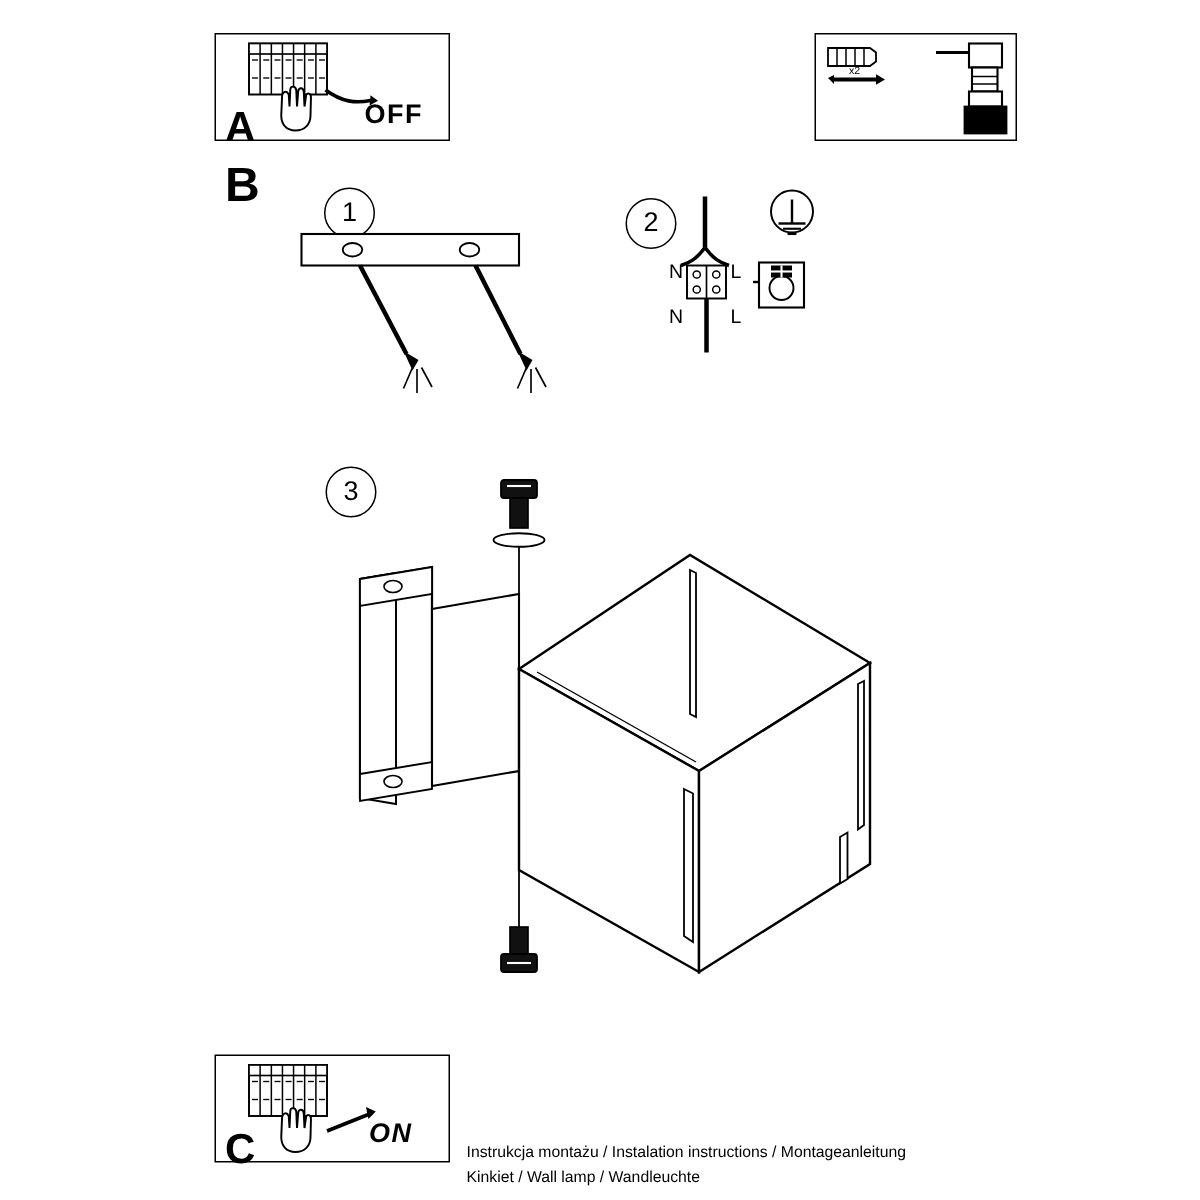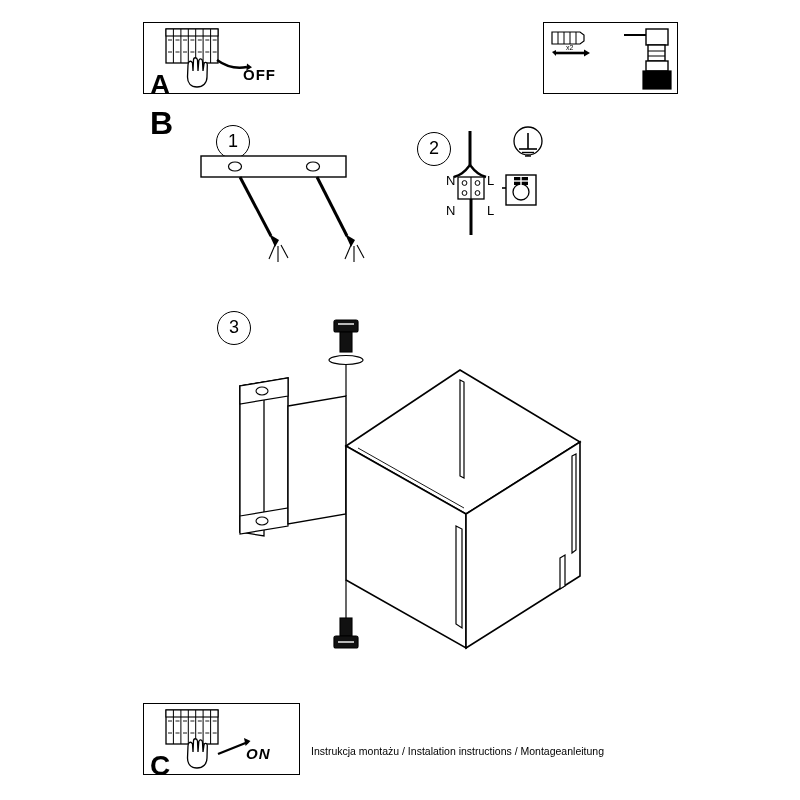--- a/index.html
+++ b/index.html
@@ -26,21 +26,21 @@
     background: #fff;
   }
   .step-label {
     position: absolute;
     font-size: 28px;
     font-weight: bold;
     letter-spacing: 0.5px;
   }
   .switch-word {
     position: absolute;
-    font-size: 15px;
+    font-size: 18px;
     font-weight: bold;
     letter-spacing: 1px;
   }
   .circ-num {
     position: absolute;
     width: 34px;
     height: 34px;
     border: 1.6px solid #000;
     border-radius: 50%;
     box-sizing: border-box;
@@ -51,20 +51,21 @@
   }
   .terminal-letter {
     position: absolute;
     font-size: 13px;
   }
   .footer-text {
     position: absolute;
     font-size: 10.5px;
     line-height: 17px;
     white-space: nowrap;
+    margin-top: 17px;
   }
   .tiny-label {
     position: absolute;
     font-size: 7px;
   }
   svg { display: block; overflow: visible; }
 </style>
 </head>
 <body>
 
@@ -311,14 +312,15 @@
       </g>
       <path d="M26 38 C26 34 29 33 30.5 36 L31 44 L31.5 33 C31.5 30 35 30 35.5 33 L36 44 L36.8 34
                C37 31 40.3 31.3 40.5 34.2 L41 44 L42 37 C42.3 34.5 45.5 35 45.3 38
                L45 50 C45 56 41 60 35 60 C29 60 25.5 56 25.5 50 Z" fill="#fff" stroke="#000" stroke-width="1.3"></path>
       <path d="M56 46 C66 42 76 38 86 34" fill="none" stroke="#000" stroke-width="2.4"></path>
       <path d="M82 30 L88.5 33 L83.6 38 Z" fill="#000"></path>
     </svg>
   </div>
 
   <div class="footer-text" style="left:311px; top:743px;">Instrukcja montażu / Instalation instructions / Montageanleitung</div>
+  <div class="footer-text" style="left:311px; top:760px;">Kinkiet  / Wall lamp / Wandleuchte</div>
 
 </div>
 
 </body></html>

